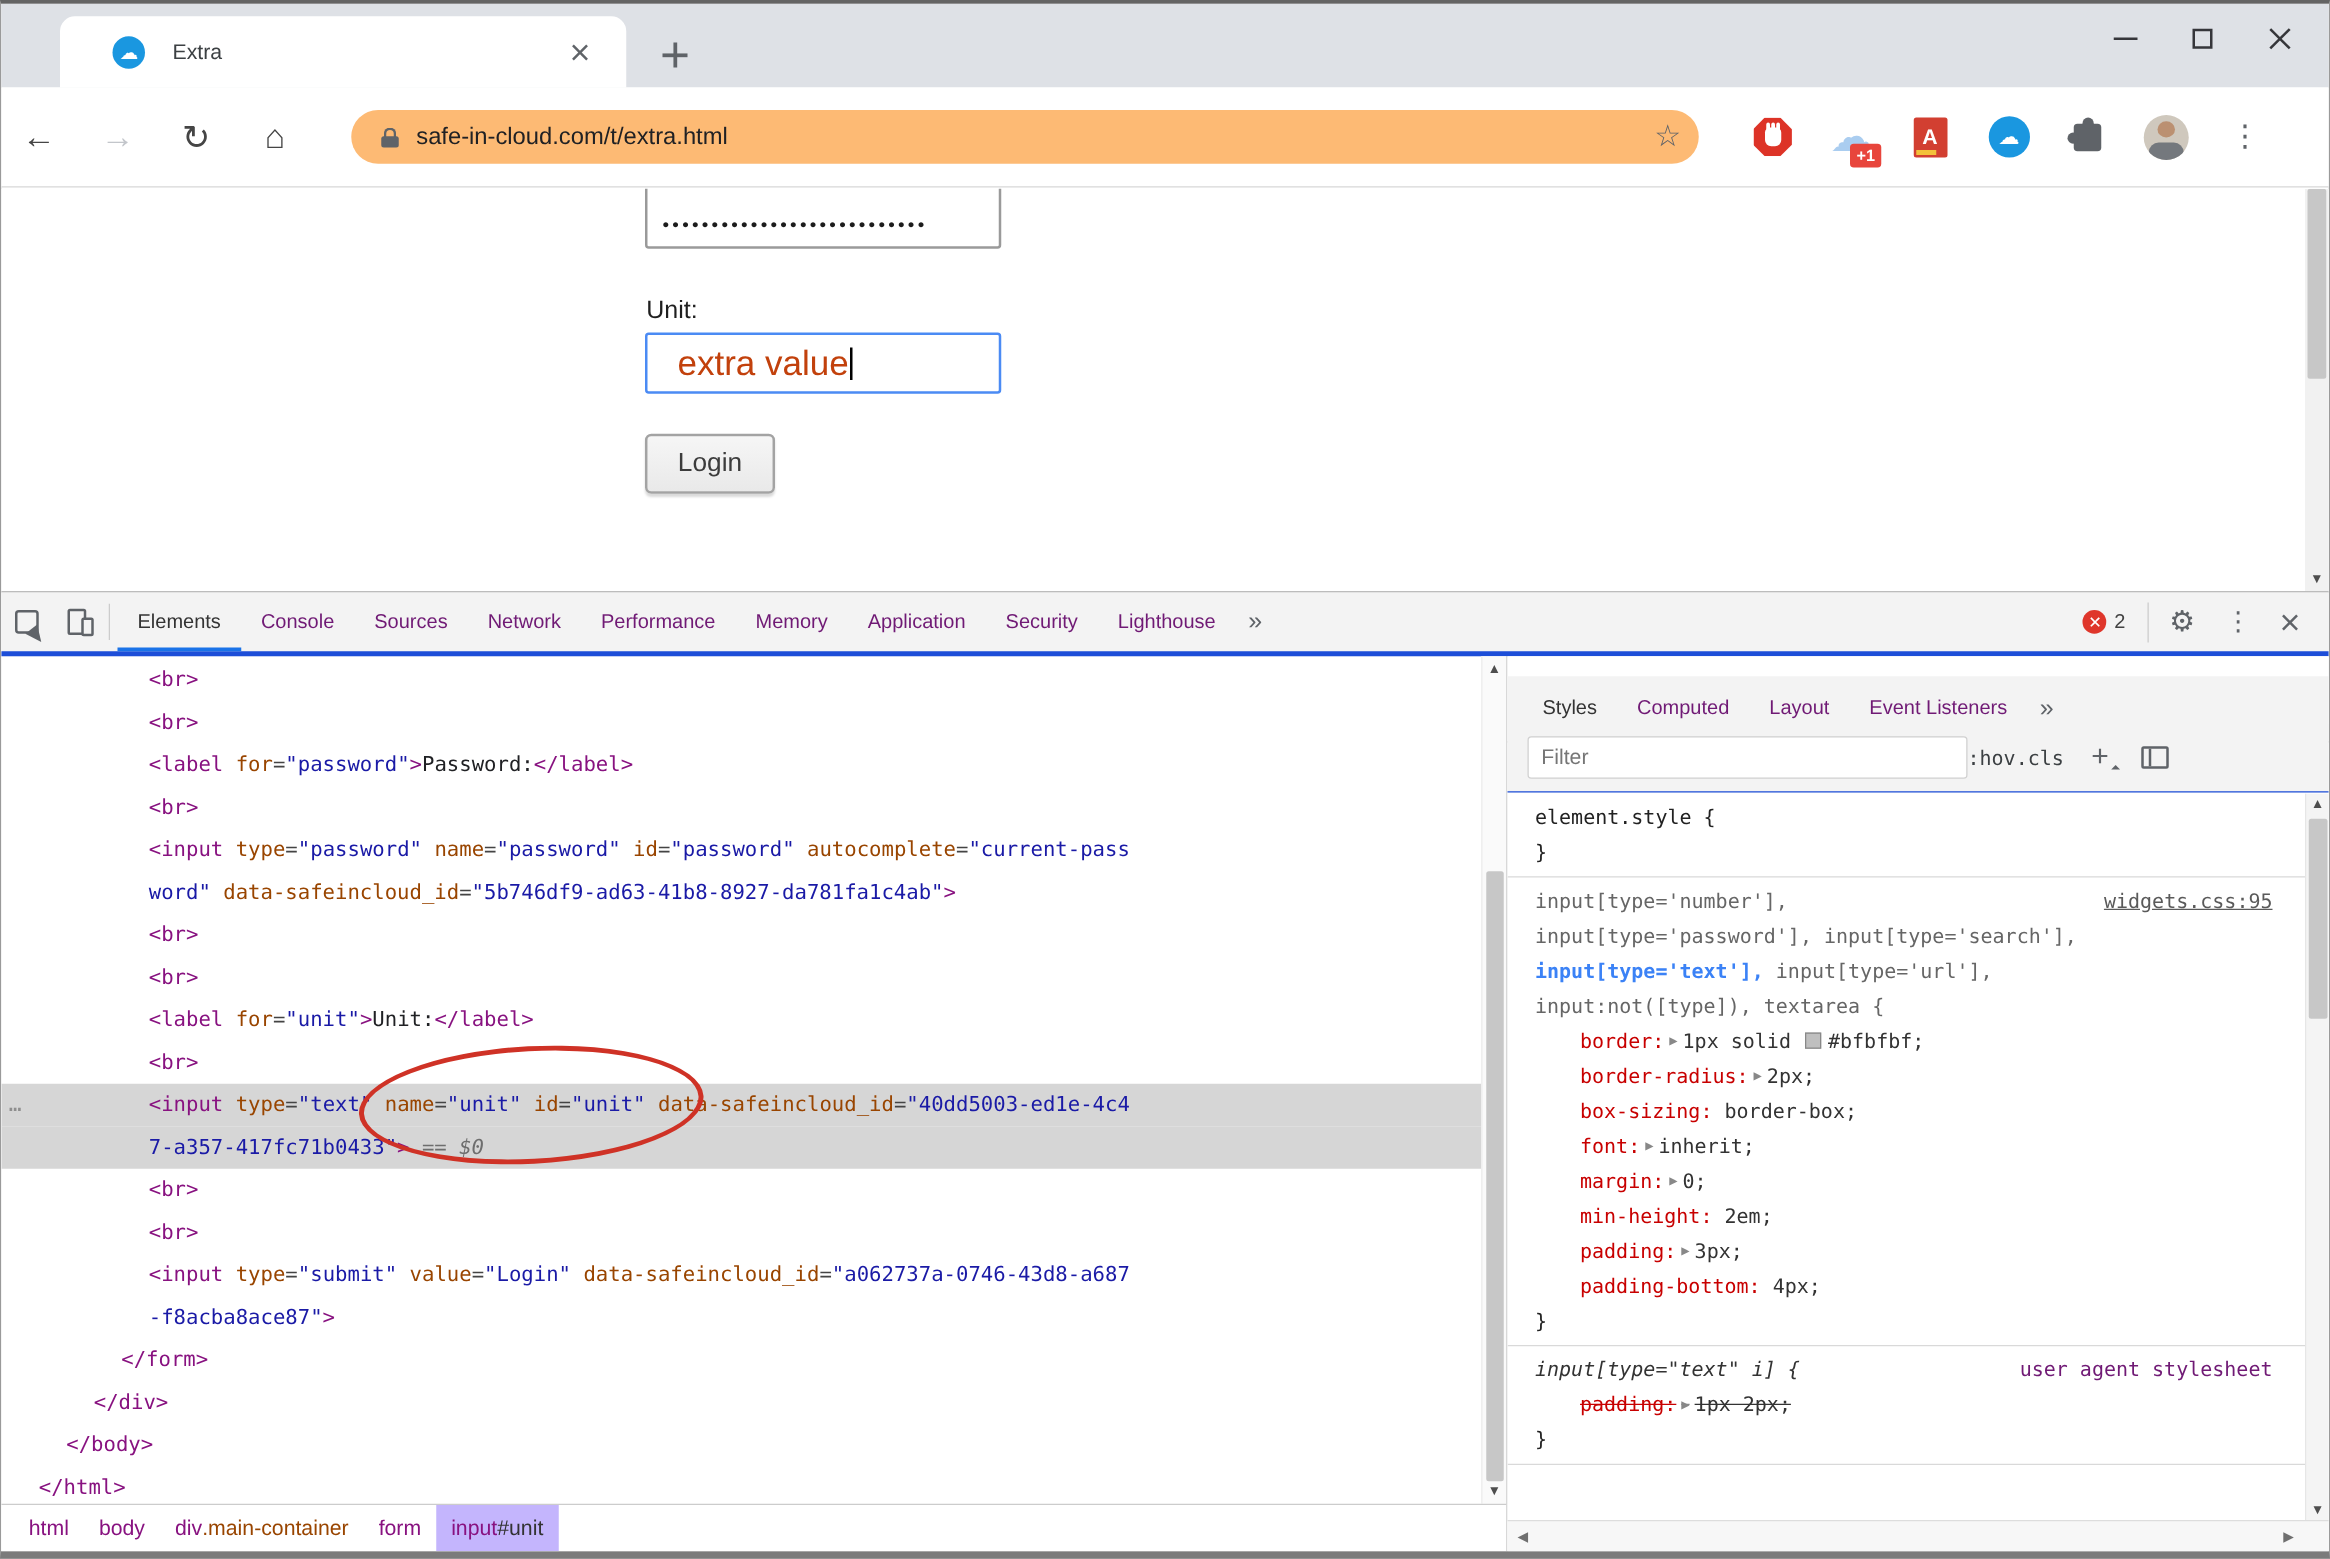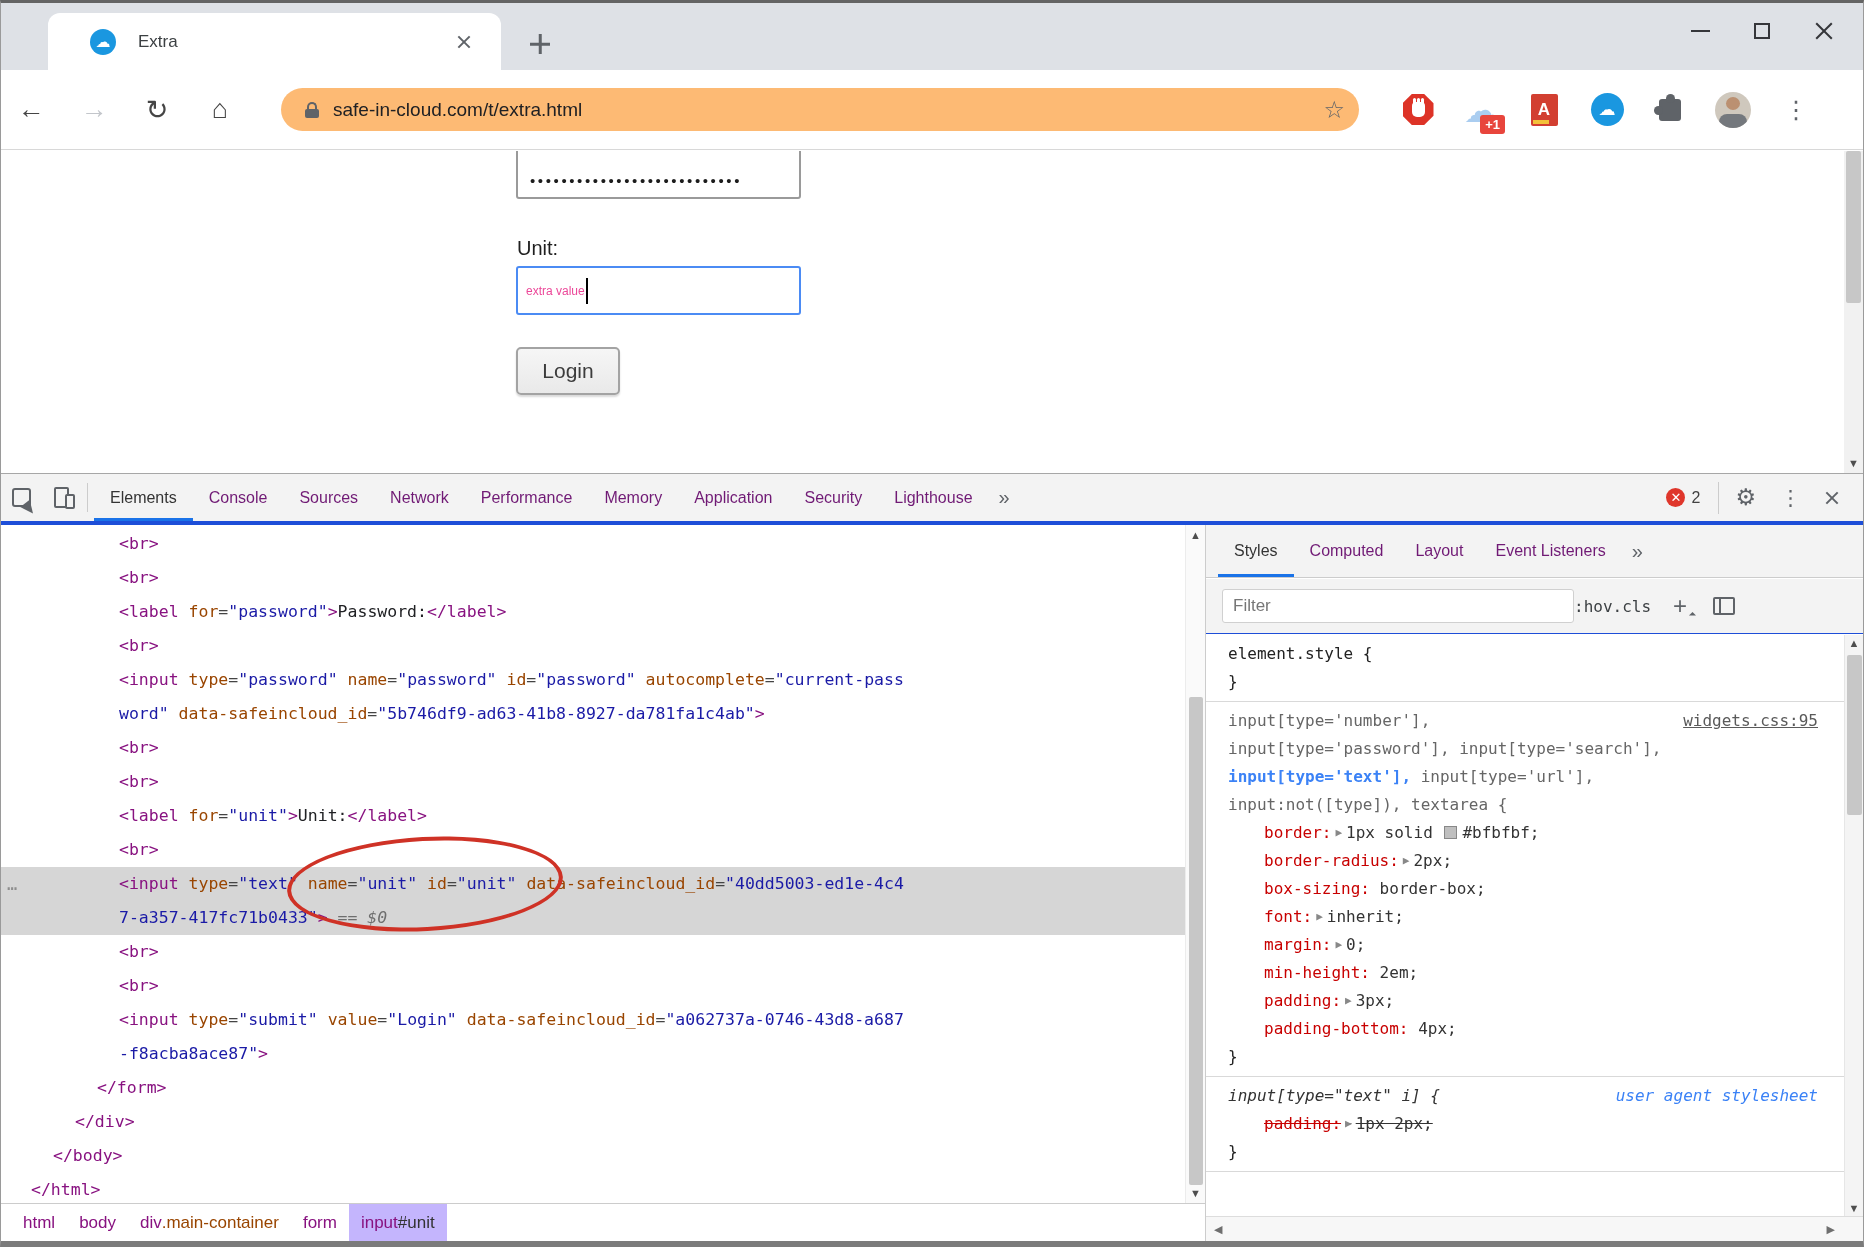--- a/index.html
+++ b/index.html
@@ -63,21 +63,21 @@
   .avatar .head{position:absolute;left:11px;top:5px;width:14px;height:13px;border-radius:50%;background:#bb9071;}
   .avatar .shoulders{position:absolute;left:4px;bottom:0px;width:28px;height:14px;border-radius:8px 8px 0 0;background:#74787d;}
   .kebab{font-size:24px;color:#5f6368;}
   
   .content{position:absolute;left:0;top:148px;width:100%;height:322px;background:#fff;overflow:hidden;}
   .pwd-box{position:absolute;left:515px;top:-14px;width:285px;height:62px;border:2px solid #9a9a9a;border-radius:3px;
        display:flex;align-items:flex-end;padding:0 12px 8px 12px;overflow:hidden;}
   .pwd-dots{font-size:15px;letter-spacing:2.6px;color:#1c1c1c;white-space:nowrap;}
   .unit-label{position:absolute;left:516px;top:86px;font-size:20px;color:#1f1f1f;}
   .unit-field{position:absolute;left:515px;top:115px;width:285px;height:49px;border:2px solid #4b8bf4;border-radius:3px;
-       background:#fff;display:flex;align-items:center;padding-left:8px;font-size:12px;color:#ec4899;}
+       background:#fff;display:flex;align-items:center;padding-left:24px;font-size:28px;color:#c2410c;}
   .caret{display:inline-block;width:2px;height:26px;background:#000;margin-left:1px;vertical-align:middle;}
   .login-btn{position:absolute;left:515px;top:196px;width:104px;height:48px;background:linear-gradient(#f6f6f6,#e9e9e9);
        border:2px solid #a3a3a3;border-radius:5px;font-size:21px;color:#3c3c3c;display:flex;align-items:center;justify-content:center;
        box-shadow:0 2px 2px rgba(0,0,0,0.15);}
   .page-scroll{position:absolute;right:0;top:0;width:19px;height:100%;background:#f1f1f1;}
   .page-scroll .thumb{position:absolute;left:2px;top:0;width:15px;height:152px;background:#c7c7c7;border-radius:2px;}
   .scroll-arrow{position:absolute;left:0;width:100%;text-align:center;font-size:11px;color:#4e4e4e;}
   
   .devtools{position:absolute;left:0;top:470px;width:100%;bottom:0;border-top:1px solid #a7a7a7;background:#fff;}
   .dt-toolbar{position:absolute;left:0;top:0;width:100%;height:51px;background:#f3f3f3;border-bottom:4px solid #1d4ed8;
@@ -116,42 +116,42 @@
   .el-scroll .thumb{position:absolute;left:3px;top:172px;width:14px;height:488px;background:#c7c7c7;border-radius:2px;}
   .crumbs{position:absolute;left:0;bottom:0;width:100%;height:38px;border-top:1px solid #ccc;background:#fff;
        display:flex;align-items:stretch;padding-left:10px;font-size:17px;}
   .crumb{display:flex;align-items:center;padding:0 12px;white-space:pre;}
   .crumb.sel{background:#c4b5fd;}
   .c-tag{color:#881280;} .c-cls{color:#994500;} .c-idc{color:#333;}
   
   .divider{position:absolute;left:1204px;top:51px;width:1px;bottom:0;background:#ccc;}
   
   .sb-panel{position:absolute;left:1205px;top:51px;right:0;bottom:0;background:#fff;}
-  .sb-tabs{position:absolute;left:0;top:0;width:100%;height:53px;background:#f3f3f3;border-bottom:1px solid #ccc;
+  .sb-tabs{position:absolute;left:0;top:16px;width:100%;height:53px;background:#f3f3f3;border-bottom:1px solid #ccc;
        display:flex;align-items:stretch;padding-left:12px;text-align:center;}
   .sb-filterbar{position:absolute;left:0;top:54px;width:100%;height:55px;background:#f3f3f3;border-bottom:1px solid #1d4ed8;
        display:flex;align-items:center;}
   .filter-input{margin-left:16px;width:352px;height:34px;border:1px solid #d0d0d0;border-radius:3px;background:#fff;
        padding-left:10px;font-size:17px;color:#333;font-family:"Liberation Sans",sans-serif;outline:none;}
   .filter-input::placeholder{color:#767676;}
   .toggle{font-size:16px;color:#3c4043;font-family:"DejaVu Sans Mono",monospace;}
   .addrule{margin-left:22px;font-size:24px;color:#5f6368;position:relative;line-height:1;}
   .addrule:after{content:"";position:absolute;right:-8px;bottom:0px;border-left:5px solid transparent;border-top:5px solid #5f6368;transform:rotate(-45deg);}
   .paneltoggle{margin-left:26px;width:22px;height:18px;border:2px solid #5f6368;border-radius:2px;position:relative;}
   .paneltoggle:before{content:"";position:absolute;left:4px;top:0;width:2px;height:100%;background:#5f6368;}
   
   .sb-content{position:absolute;left:0;top:110px;right:19px;bottom:25px;overflow:hidden;
        font-family:"DejaVu Sans Mono",monospace;font-size:16px;color:#333;}
   .sec{border-bottom:1px solid #d9d9d9;padding:5px 0;}
   .srow{min-height:28px;line-height:28px;display:flex;padding-left:22px;padding-right:10px;white-space:pre;}
   .srow.prop{padding-left:58px;}
   .m-dark{color:#222;} .m-dim{color:#666;} .m-match{color:#3b82f6;font-weight:bold;}
   .m-ua{color:#333;font-style:italic;}
   .slink{margin-left:auto;color:#5a5a5a;text-decoration:underline;padding-right:16px;}
-  .snote{margin-left:auto;color:#3b82f6;font-style:italic;padding-right:16px;}
+  .snote{margin-left:auto;color:#701a75;padding-right:16px;}
   .pname{color:#c80000;}
   .parrow{color:#888;font-size:11px;margin:0 4px;}
   .pval{color:#333;}
   .swatch{display:inline-block;width:13px;height:13px;border:1px solid #888;margin:7px 5px 0 2px;}
   .srow.struck span{text-decoration:line-through;}
   .sb-vscroll{position:absolute;right:0;top:110px;width:19px;bottom:25px;background:#f4f4f4;border-left:1px solid #e6e6e6;}
   .sb-vscroll .thumb{position:absolute;left:2px;top:20px;width:15px;height:160px;background:#c7c7c7;border-radius:2px;}
   .sb-hscroll{position:absolute;left:0;bottom:0;width:100%;height:25px;border-top:1px solid #ddd;background:#f7f7f7;}
   .harrow{position:absolute;top:0;height:100%;display:flex;align-items:center;font-size:11px;color:#6f6f6f;}
 </style>

